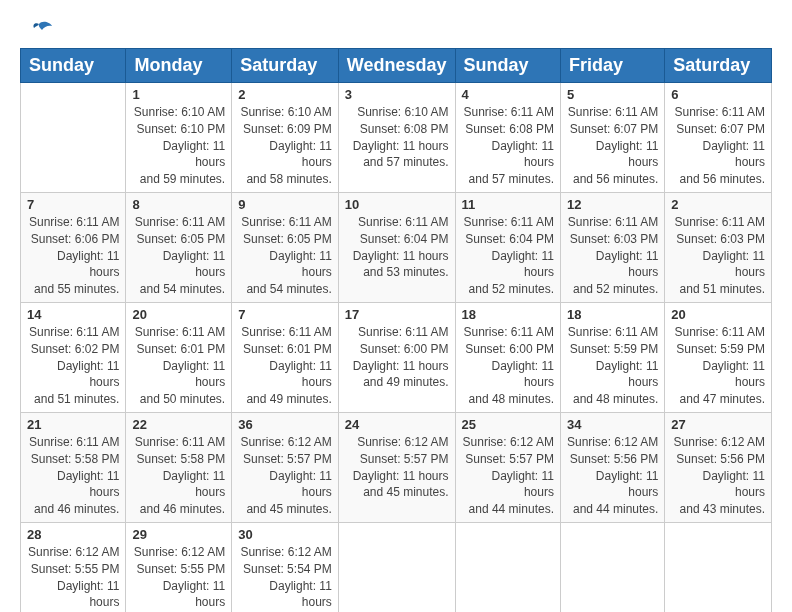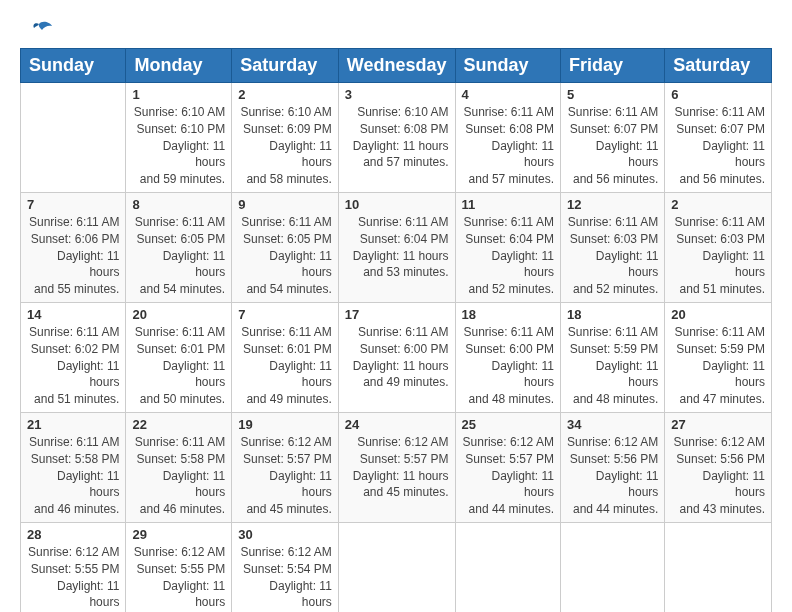--- a/index.html
+++ b/index.html
@@ -261,21 +261,21 @@
 and 46 minutes.</div>
         </td>
         <td>
           <span class="day-number">22</span>
           <div class="day-info" style="white-space: pre-line;">Sunrise: 6:11 AM
 Sunset: 5:58 PM
 Daylight: 11 hours
 and 46 minutes.</div>
         </td>
         <td>
-          <span class="day-number">19</span>
+          <span class="day-number">36</span>
           <div class="day-info" style="white-space: pre-line;">Sunrise: 6:12 AM
 Sunset: 5:57 PM
 Daylight: 11 hours
 and 45 minutes.</div>
         </td>
         <td>
           <span class="day-number">24</span>
           <div class="day-info" style="white-space: pre-line;">Sunrise: 6:12 AM
 Sunset: 5:57 PM
 Daylight: 11 hours

